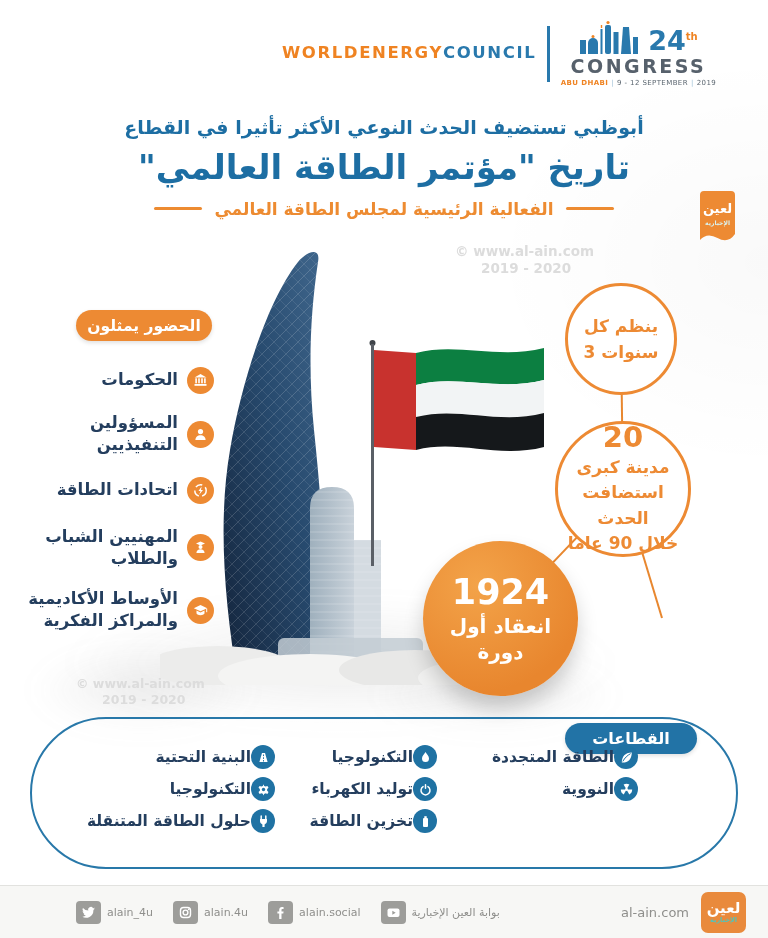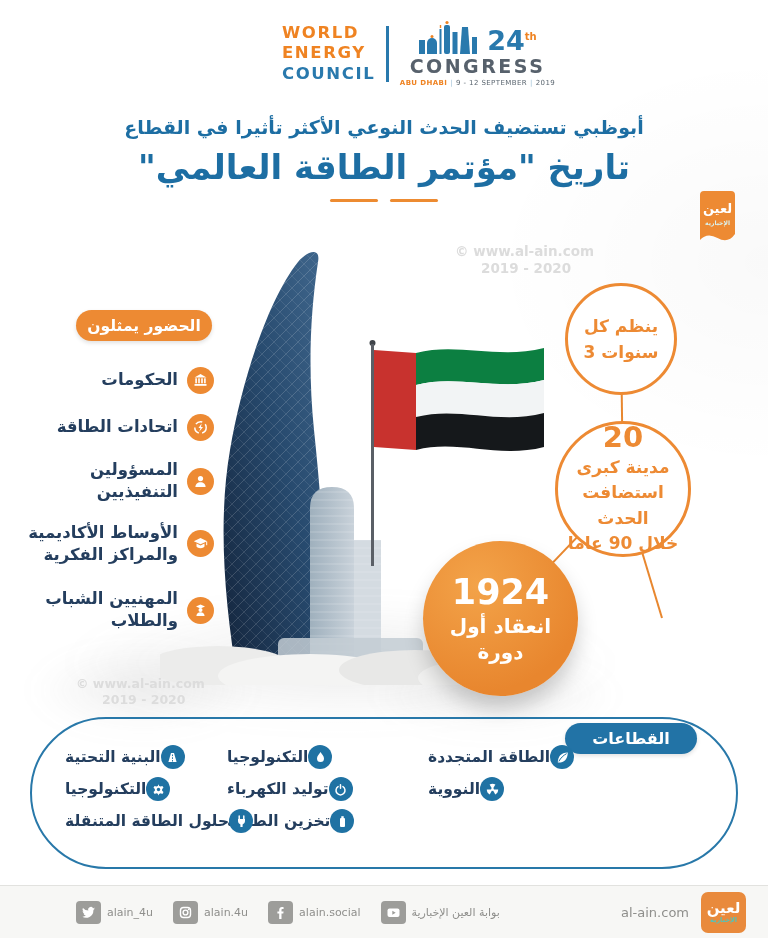--- a/index.html
+++ b/index.html
@@ -11,21 +11,21 @@
   }
   
   .smoke { position:absolute; border-radius:50%; filter:blur(12px); z-index:0;
            background: radial-gradient(ellipse at center, rgba(110,110,110,.12), transparent 70%); }
   .smoke-a { left:60px; top:598px; width:560px; height:130px; }
   .smoke-b { left:28px; top:645px; width:230px; height:90px; }
   .smoke-c { left:370px; top:655px; width:250px; height:80px; }
 
   
   .wec { position:absolute; left:282px; top:20px; display:flex; align-items:center; gap:11px; z-index:5; }
-  .wec-names { display:flex; flex-direction:column; line-height:1.25; }
+  .wec-names { display:flex; flex-direction:row; line-height:1.25; }
   .wec-word { font-size:16.5px; font-weight:bold; letter-spacing:1.6px; }
   .wec-orange { color:#ef8322; }
   .wec-blue { color:#2979ad; }
   .wec-divider { width:2.5px; height:56px; background:#2979ad; }
   .wec-right { display:flex; flex-direction:column; align-items:center; }
   .wec-skyrow { display:flex; align-items:flex-end; gap:3px; }
   .wec-num { font-size:27px; font-weight:bold; color:#2979ad; line-height:1; }
   .wec-ord { font-size:10px; font-weight:bold; color:#ef8322; vertical-align:super; }
   .wec-congress { font-size:19px; font-weight:bold; letter-spacing:2.5px; color:#57616c; margin-top:1px; }
   .wec-venue { font-size:7px; color:#5b6670; letter-spacing:.4px; margin-top:2px; white-space:nowrap; }
@@ -80,21 +80,21 @@
 
   
   .sect-badge { position:absolute; left:565px; top:697px; width:132px; height:31px; background:#2273a6;
                 border-radius:16px; color:#fff; font-size:16px; font-weight:bold;
                 display:flex; align-items:center; justify-content:center; z-index:5;
                 box-shadow:0 2px 4px rgba(0,0,0,.12);margin-top:26px; }
   .oval { position:absolute; left:30px; top:717px; width:708px; height:152px;
           border:2px solid #2878a9; border-radius:76px; z-index:4; background:rgba(255,255,255,.4); }
   .sect-col { position:absolute; top:745px; width:210px; z-index:6; }
   .col-right { left:428px; } .col-mid { left:227px; } .col-left { left:65px; }
-  .sect-row { display:flex; align-items:center; height:24px; margin-bottom:8px;justify-content:flex-end; }
+  .sect-row { display:flex; align-items:center; height:24px; margin-bottom:8px; }
   .sect-ic { width:24px; height:24px; border-radius:50%; background:#1f72a3; flex:0 0 24px;
              display:flex; align-items:center; justify-content:center; }
   .sect-label { font-size:15.5px; font-weight:bold; color:#243e5e; white-space:nowrap; }
 
   
   .footer { position:absolute; left:0; top:885px; width:768px; height:53px; background:#f7f7f5;
             border-top:1px solid #e2e2df; display:flex; align-items:center; padding:0 22px 0 76px; z-index:7; }
   .social { display:flex; align-items:center; gap:20px; }
   .soc-item { display:flex; align-items:center; gap:6px; cursor:pointer; }
   .soc-sq { width:25px; height:23px; border-radius:4px; background:#9d9d9a;
@@ -158,20 +158,21 @@
       <text x="20.5" y="25" text-anchor="middle" font-size="13" font-weight="bold" fill="#ffffff" font-family="DejaVu Sans, sans-serif">لعين</text>
       <text x="20.5" y="37" text-anchor="middle" font-size="6" font-weight="bold" fill="#d9f2ef" font-family="DejaVu Sans, sans-serif">الإخبارية</text>
     </svg>
   </div>
 
   <section class="title rtl">
     <div class="title-l1">أبوظبي تستضيف الحدث النوعي الأكثر تأثيرا في القطاع</div>
     <div class="title-l2">تاريخ "مؤتمر الطاقة العالمي"</div>
     <div class="title-l3">
       <span class="dash"></span>
+      <span>الفعالية الرئيسية لمجلس الطاقة العالمي</span>
       <span class="dash"></span>
     </div>
   </section>
 
   <div class="wm wm-top">
     <div>© www.al-ain.com</div>
     <div class="wm2">2019 - 2020</div>
   </div>
   <div class="wm wm-bottom">
     <div>© www.al-ain.com</div>
@@ -188,60 +189,60 @@
             <rect x="2.3" y="5.3" width="1.6" height="5"></rect>
             <rect x="5.2" y="5.3" width="1.6" height="5"></rect>
             <rect x="8.2" y="5.3" width="1.6" height="5"></rect>
             <rect x="11.1" y="5.3" width="1.6" height="5"></rect>
             <rect x="1.5" y="11" width="12" height="1.8"></rect>
           </svg>
       </span>
       <span class="att-label">الحكومات</span>
     </div>
 
+    <div class="att-row mt18">
+      <span class="att-ic">
+        <svg width="15" height="15" viewBox="0 0 15 15" fill="#fff">
+            <circle cx="7.5" cy="4.6" r="2.6"></circle>
+            <path d="M2.4 13c0-2.9 2.3-4.7 5.1-4.7s5.1 1.8 5.1 4.7Z"></path>
+          </svg>
+      </span>
+      <span class="att-label">المسؤولين التنفيذيين</span>
+    </div>
+
     <div class="att-row mt20">
       <span class="att-ic">
         <svg width="15" height="15" viewBox="0 0 15 15">
             <circle cx="7.5" cy="7.5" r="5.7" fill="none" stroke="#fff" stroke-width="1.5" stroke-dasharray="7 3.5"></circle>
             <path d="M8.6 3.5 5.5 8h2l-1.3 3.8L10 7H8Z" fill="#fff"></path>
           </svg>
       </span>
       <span class="att-label">اتحادات الطاقة</span>
     </div>
 
-    <div class="att-row mt18">
+    <div class="att-row mt22">
       <span class="att-ic">
         <svg width="15" height="15" viewBox="0 0 15 15" fill="#fff">
-            <circle cx="7.5" cy="4.6" r="2.6"></circle>
-            <path d="M2.4 13c0-2.9 2.3-4.7 5.1-4.7s5.1 1.8 5.1 4.7Z"></path>
-          </svg>
-      </span>
-      <span class="att-label">المسؤولين التنفيذيين</span>
+            <path d="M7.5 1.4 3 3.4l4.5 2 4.5-2Z"></path>
+            <circle cx="7.5" cy="7.1" r="2"></circle>
+            <path d="M3.4 13c0-2.3 1.8-3.8 4.1-3.8s4.1 1.5 4.1 3.8Z"></path>
+          </svg>
+      </span>
+      <span class="att-label">المهنيين الشباب والطلاب</span>
     </div>
 
     <div class="att-row mt18">
       <span class="att-ic">
         <svg width="15" height="15" viewBox="0 0 15 15" fill="#fff">
             <path d="M7.5 2 .8 5.2l6.7 3.1 6.7-3.1Z"></path>
             <path d="M3.5 7.6v2.7c0 1 1.8 1.9 4 1.9s4-.9 4-1.9V7.6L7.5 9.4Z"></path>
             <rect x="13.2" y="5.6" width="1" height="3.6"></rect>
           </svg>
       </span>
       <span class="att-label">الأوساط الأكاديمية والمراكز الفكرية</span>
-    </div>
-
-    <div class="att-row mt22">
-      <span class="att-ic">
-        <svg width="15" height="15" viewBox="0 0 15 15" fill="#fff">
-            <path d="M7.5 1.4 3 3.4l4.5 2 4.5-2Z"></path>
-            <circle cx="7.5" cy="7.1" r="2"></circle>
-            <path d="M3.4 13c0-2.3 1.8-3.8 4.1-3.8s4.1 1.5 4.1 3.8Z"></path>
-          </svg>
-      </span>
-      <span class="att-label">المهنيين الشباب والطلاب</span>
     </div>
   </aside>
 
   <svg class="tower" width="330" height="445" viewBox="0 0 330 445">
     <defs>
       <linearGradient id="tg" x1="0" y1="1" x2="1" y2="0">
         <stop offset="0" stop-color="#13233a"></stop>
           <stop offset=".55" stop-color="#274a6e"></stop>
           <stop offset="1" stop-color="#41688e"></stop>
       </linearGradient>

